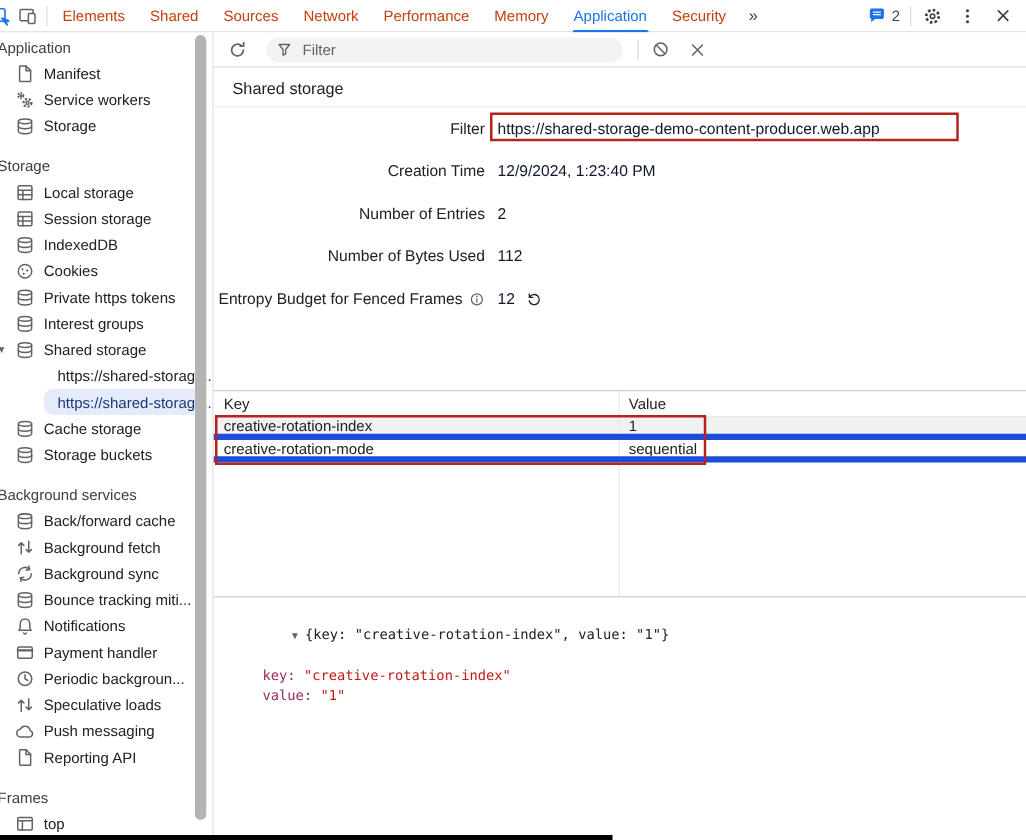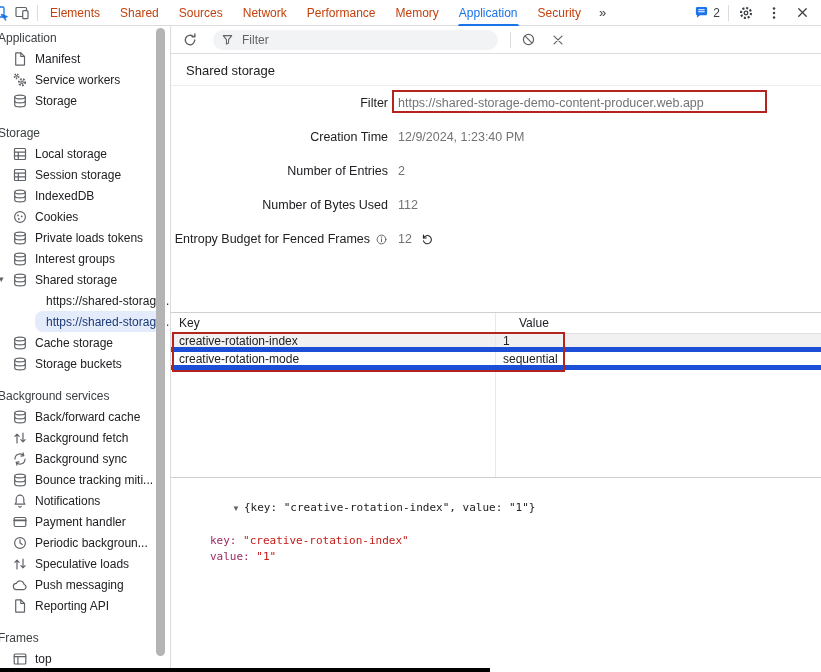--- a/index.html
+++ b/index.html
@@ -55,26 +55,26 @@
   .filter-pill input{border:none;outline:none;background:transparent;font-size:12px;color:#3c4043;
     width:100%;margin-left:6px;font-family:"Liberation Sans",sans-serif;}
   .filter-pill input::placeholder{color:#5f6368;}
   .tool-sep{width:1px;height:16px;background:#dadce0;margin-left:12px;}
   .panel-title{position:absolute;top:29px;left:0;right:0;height:31px;border-bottom:1px solid #ececec;
     display:flex;align-items:center;padding-left:15px;font-size:13px;font-weight:500;color:#202124;}
   .meta{position:absolute;top:60px;left:0;right:0;}
   .meta-row{height:34px;display:flex;align-items:center;font-size:12.5px;}
   .meta-label{width:217px;flex-shrink:0;display:flex;justify-content:flex-end;align-items:center;
     gap:5px;color:#202124;white-space:nowrap;}
-  .meta-value{margin-left:10px;display:flex;align-items:center;gap:9px;color:#737373;white-space:nowrap;}
+  .meta-value{margin-left:10px;display:flex;align-items:center;gap:9px;color:#0f172a;white-space:nowrap;}
 
   
   .grid{position:absolute;top:286px;left:0;right:0;height:165px;border-top:1px solid #cfcfcf;
     display:flex;flex-direction:column;font-size:12px;}
-  .grid-header{height:21px;display:flex;border-bottom:1px solid #e0e0e0;align-items:center;color:#202124;gap:16px;}
+  .grid-header{height:21px;display:flex;border-bottom:1px solid #e0e0e0;align-items:center;color:#202124;}
   .cell-key{width:325px;flex-shrink:0;padding-left:8px;border-right:1px solid #e4e8f1;
     height:100%;display:flex;align-items:center;overflow:hidden;}
   .cell-value{flex:1;padding-left:7px;height:100%;display:flex;align-items:center;overflow:hidden;}
   .grid-row{height:18px;display:flex;align-items:center;border-bottom:5px solid #1d4ed8;cursor:pointer;}
   .grid-row.striped{background:#f1f1f1;}
   .grid-filler{flex:1;display:flex;}
   .filler-key{width:325px;border-right:1px solid #e4e8f1;}
 
   
   .preview{position:absolute;top:451px;left:0;right:0;bottom:0;border-top:1px solid #cfcfcf;
@@ -255,21 +255,21 @@
           <div class="tree-item">
             <span class="tree-icon ic">
               <svg width="16" height="16" viewBox="0 0 16 16">
                 <g fill="none" stroke="#5f6368" stroke-width="1.2" stroke-linecap="round" stroke-linejoin="round">
                   <ellipse cx="8" cy="4" rx="5.3" ry="1.9"></ellipse>
                   <path d="M2.7 4v8c0 1.05 2.37 1.9 5.3 1.9s5.3-.85 5.3-1.9V4"></path>
                   <path d="M2.7 8c0 1.05 2.37 1.9 5.3 1.9S13.3 9.05 13.3 8"></path>
                 </g>
               </svg>
             </span>
-            <span class="tree-label">Private loads tokens</span>
+            <span class="tree-label">Private https tokens</span>
           </div>
           <div class="tree-item">
             <span class="tree-icon ic">
               <svg width="16" height="16" viewBox="0 0 16 16">
                 <g fill="none" stroke="#5f6368" stroke-width="1.2" stroke-linecap="round" stroke-linejoin="round">
                   <ellipse cx="8" cy="4" rx="5.3" ry="1.9"></ellipse>
                   <path d="M2.7 4v8c0 1.05 2.37 1.9 5.3 1.9s5.3-.85 5.3-1.9V4"></path>
                   <path d="M2.7 8c0 1.05 2.37 1.9 5.3 1.9S13.3 9.05 13.3 8"></path>
                 </g>
               </svg>

